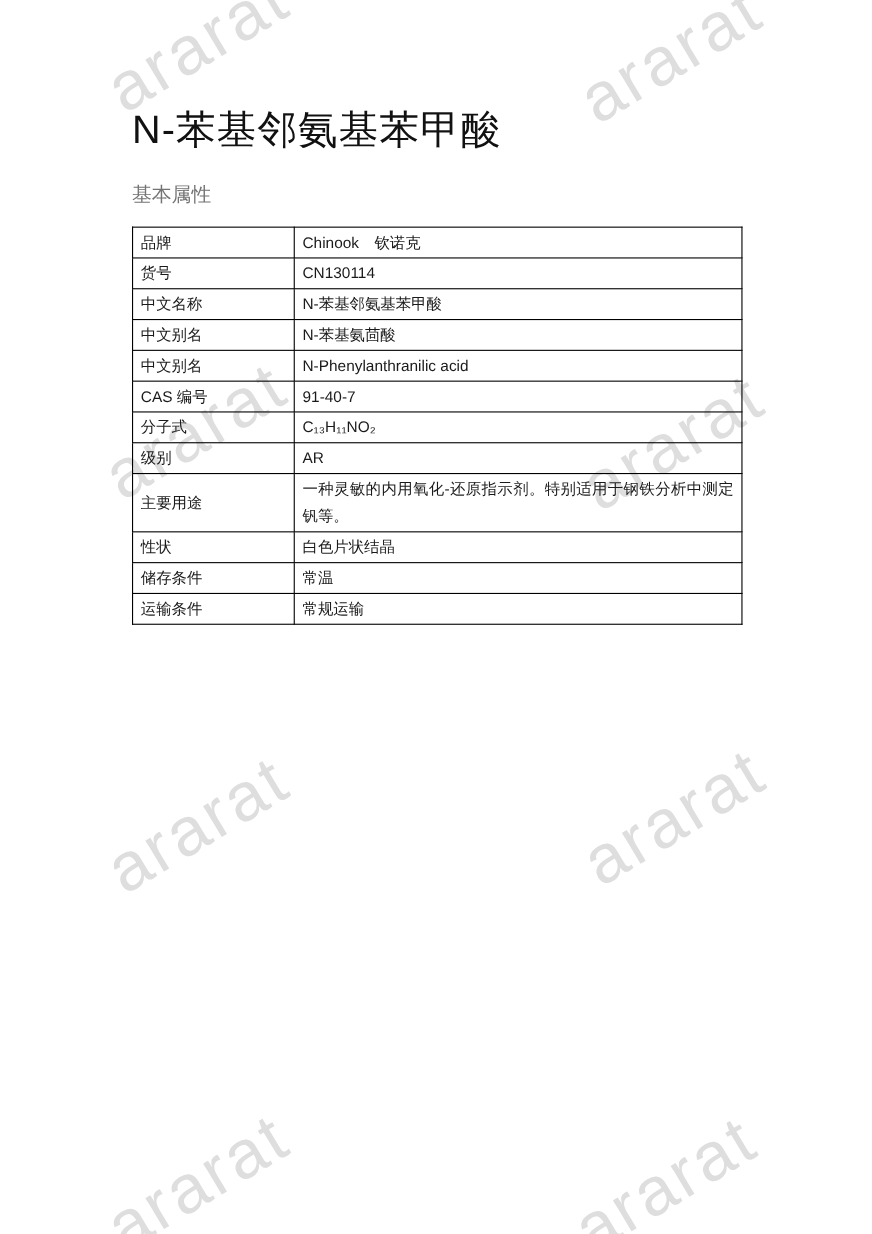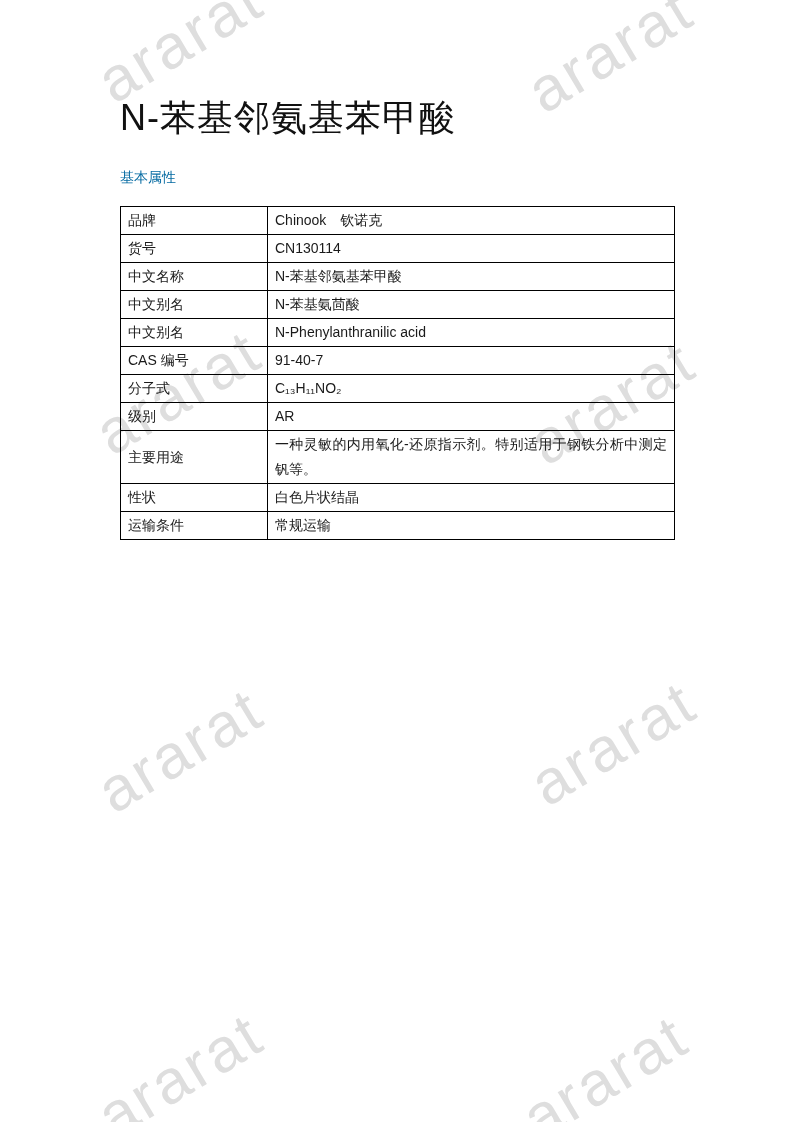--- a/index.html
+++ b/index.html
@@ -42,23 +42,23 @@
   h1.doc-title {
     margin: 96px 0 0 0;
     font-size: 36px;
     font-weight: 400;
     line-height: 44px;
     letter-spacing: 1px;
     color: #111111;
   }
   .section-heading {
     margin-top: 28px;
-    font-size: 14px;
+    font-size: 18px;
     line-height: 18px;
-    color: #0369a1;
+    color: #737373;
   }
   table.props {
     margin-top: 20px;
     border-collapse: collapse;
     table-layout: fixed;
     width: 555px;
   }
   table.props td {
     border: 1px solid #000000;
     font-size: 14px;
@@ -130,19 +130,23 @@
           </tr>
           <tr>
             <td class="row-label">主要用途</td>
             <td class="row-value">一种灵敏的内用氧化-还原指示剂。特别适用于钢铁分析中测定钒等。</td>
           </tr>
           <tr>
             <td class="row-label">性状</td>
             <td class="row-value">白色片状结晶</td>
           </tr>
           <tr>
+            <td class="row-label">储存条件</td>
+            <td class="row-value">常温</td>
+          </tr>
+          <tr>
             <td class="row-label">运输条件</td>
             <td class="row-value">常规运输</td>
           </tr>
         </tbody>
     </table>
   </div>
 </div>
 
 </body></html>

